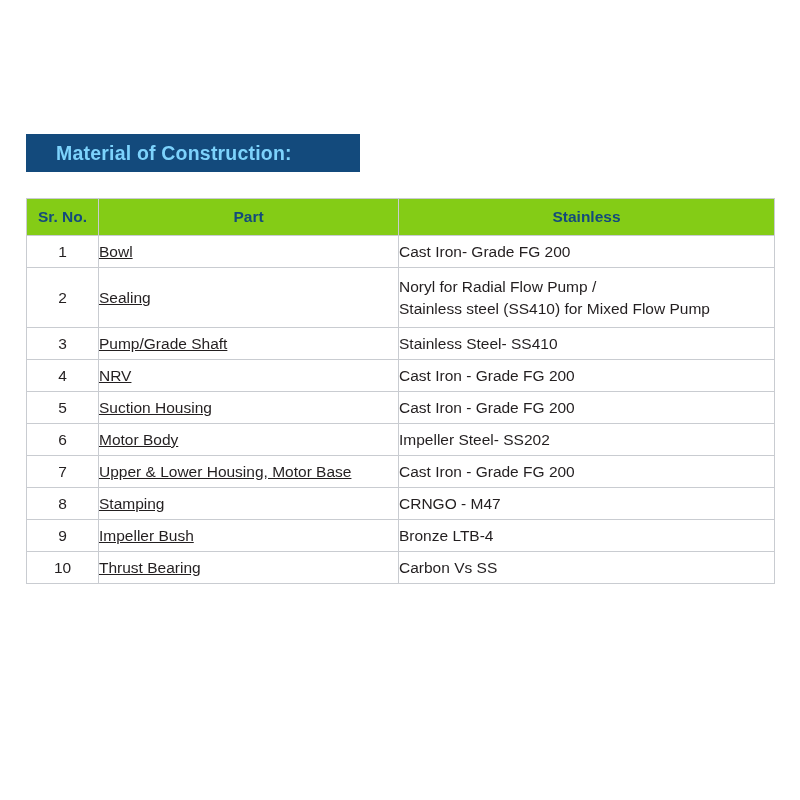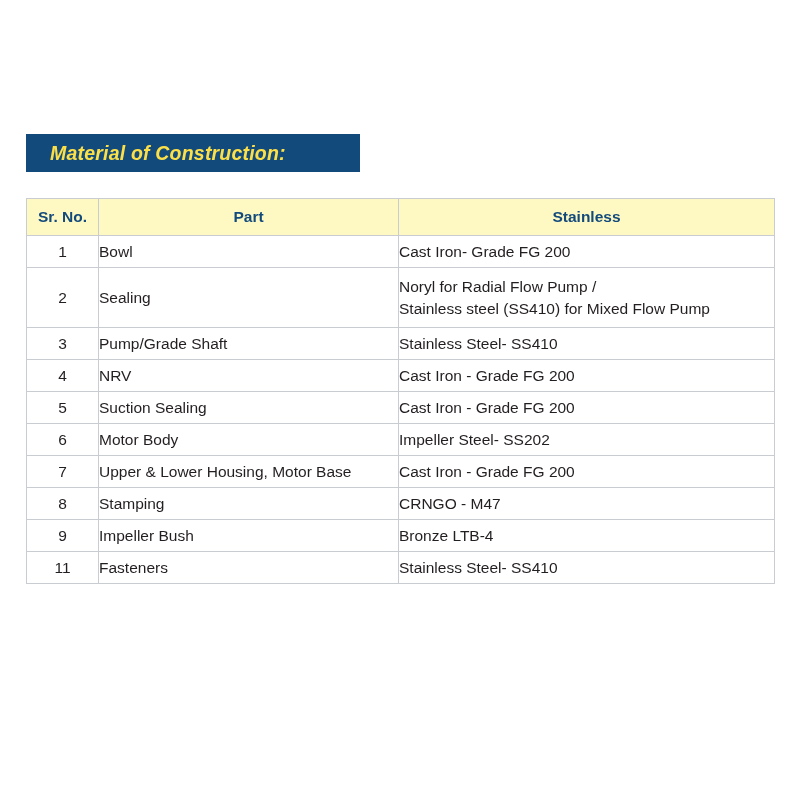--- a/index.html
+++ b/index.html
@@ -24,59 +24,59 @@
     position: absolute;
     left: 26px;
     top: 134px;
     width: 334px;
     height: 38px;
     background: #134a7c;
     display: flex;
     align-items: center;
   }
   .title-bar .title-text {
-    color: #fde047;
+    color: #7dd3fc;
     font-size: 19.5px;
     font-weight: bold;
     letter-spacing: 0.2px;
-    padding-left: 24px;
-    font-style: italic;
+    padding-left: 30px;
   }
   table.moc {
     position: absolute;
     left: 26px;
     top: 198px;
     width: 748px;
     border-collapse: collapse;
     table-layout: fixed;
   }
   table.moc th, table.moc td {
     border: 1px solid #c9ccd1;
     font-size: 15.5px;
     color: #231f20;
     padding: 0;
   }
   table.moc thead th {
     height: 36px;
     font-weight: bold;
     color: #134a7c;
     font-size: 15.5px;
-    background: #fef9c3;
+    background: #84cc16;
   }
   col.c-sr { width: 72px; }
   col.c-part { width: 300px; }
   col.c-mat { width: 376px; }
 
   td.sr {
     text-align: center;
     vertical-align: middle;
   }
   td.part {
     padding-left: 13px;
     vertical-align: middle;
+    text-decoration: underline;
   }
   td.mat {
     padding-left: 13px;
     vertical-align: middle;
   }
   tr.row { height: 32px; }
   tr.row.tall { height: 60px; }
   td.mat .line {
     display: block;
     line-height: 1.42;
@@ -129,21 +129,21 @@
       </tr>
       <tr class="row">
         <td class="sr">4</td>
         <td class="part">NRV</td>
         <td class="mat">
           <span class="line">Cast Iron - Grade FG 200</span>
         </td>
       </tr>
       <tr class="row">
         <td class="sr">5</td>
-        <td class="part">Suction Sealing</td>
+        <td class="part">Suction Housing</td>
         <td class="mat">
           <span class="line">Cast Iron - Grade FG 200</span>
         </td>
       </tr>
       <tr class="row">
         <td class="sr">6</td>
         <td class="part">Motor Body</td>
         <td class="mat">
           <span class="line">Impeller Steel- SS202</span>
         </td>
@@ -163,22 +163,22 @@
         </td>
       </tr>
       <tr class="row">
         <td class="sr">9</td>
         <td class="part">Impeller Bush</td>
         <td class="mat">
           <span class="line">Bronze LTB-4</span>
         </td>
       </tr>
       <tr class="row">
-        <td class="sr">11</td>
-        <td class="part">Fasteners</td>
+        <td class="sr">10</td>
+        <td class="part">Thrust Bearing</td>
         <td class="mat">
-          <span class="line">Stainless Steel- SS410</span>
+          <span class="line">Carbon Vs SS</span>
         </td>
       </tr>
     </tbody>
   </table>
 
 </div>
 
 </body></html>

